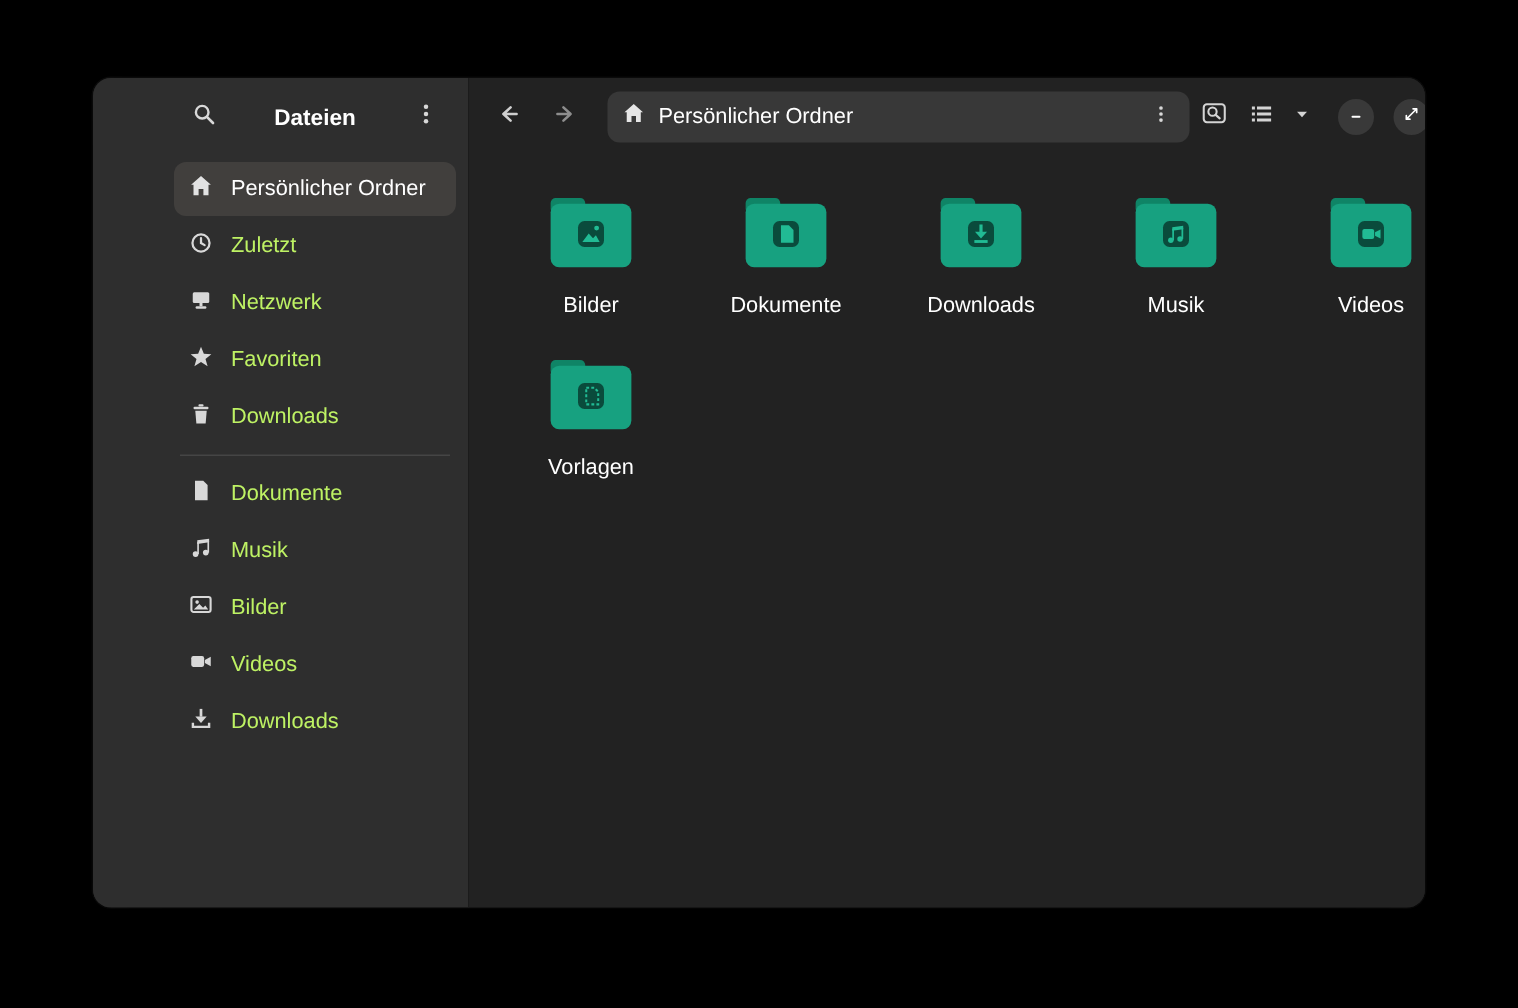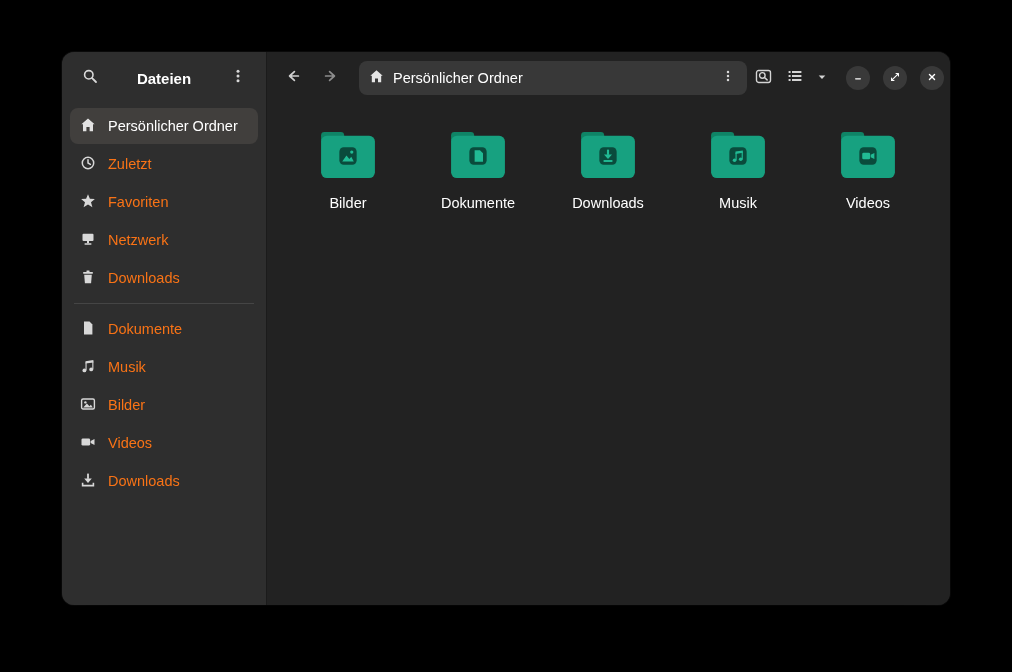--- a/index.html
+++ b/index.html
@@ -7,26 +7,26 @@
     width:1012px;height:672px;position:relative;overflow:hidden;
     background:#000;font-family:"Liberation Sans","DejaVu Sans",sans-serif;
     -webkit-font-smoothing:antialiased;
   }
   .window{
     position:absolute;left:62px;top:52px;width:888px;height:553px;
     border-radius:12px;overflow:hidden;display:flex;
     background:#222;box-shadow:0 14px 44px rgba(0,0,0,.85),0 0 0 1px rgba(255,255,255,.05);
   }
   
-  .sidebar{width:204px;background:#2e2e2e;display:flex;flex-direction:column;flex:none;border-right:1px solid #1b1b1b;}
+  .sidebar{width:204px;background:#2e2e2e;display:flex;flex-direction:column;flex:none;border-right:1px solid #1b1b1b;padding-left:46px;}
   .sidebar-header{height:52px;flex:none;display:flex;align-items:center;padding:0 12px;}
   .sidebar-title{flex:1;text-align:center;color:#fff;font-weight:bold;font-size:15px;}
   .icon-btn{width:32px;height:32px;border-radius:7px;display:grid;place-items:center;flex:none;}
   .sidebar-list{padding:4px 8px 0 8px;}
-  .side-item{height:36px;margin-bottom:2px;border-radius:8px;display:flex;align-items:center;gap:12px;padding:0 10px;color:#f97316;font-size:14.5px;}
+  .side-item{height:36px;margin-bottom:2px;border-radius:8px;display:flex;align-items:center;gap:12px;padding:0 10px;color:#bef264;font-size:14.5px;}
   .side-item.selected{background:#413f3d;color:#fff;}
   .side-sep{height:1px;background:#454545;margin:7px 4px;}
   .side-item svg{flex:none;}
   
   .main{flex:1;display:flex;flex-direction:column;background:#222;}
   .headerbar{height:52px;flex:none;display:flex;align-items:center;padding:0 10px;}
   .nav-btn{width:32px;height:32px;border-radius:7px;display:grid;place-items:center;flex:none;margin-right:6px;}
   .path-pill{width:372px;height:34px;background:#383838;border-radius:8px;display:flex;align-items:center;padding:0 6px 0 10px;margin-left:6px;flex:none;}
   .path-label{flex:1;color:#fff;font-size:14.5px;margin-left:9px;white-space:nowrap;overflow:hidden;}
   .pill-kebab{width:26px;height:26px;display:grid;place-items:center;border-radius:6px;flex:none;}
@@ -82,35 +82,35 @@
               <circle cx="8" cy="8" r="5.7" fill="none" stroke="#d8d8d8" stroke-width="1.5"></circle>
               <path d="M8 4.8 V8 L10.4 9.4" fill="none" stroke="#d8d8d8" stroke-width="1.5" stroke-linecap="round"></path>
             </svg>
         </span>
         <span>Zuletzt</span>
       </div>
 
       <div class="side-item">
         <span>
           <svg width="16" height="16" viewBox="0 0 16 16">
-              <path d="M8 1.2 L9.9 5.8 L14.9 6.1 L11 9.3 L12.4 14.2 L8 11.4 L3.6 14.2 L5 9.3 L1.1 6.1 L6.1 5.8 Z" fill="#d8d8d8"></path>
-            </svg>
-        </span>
-        <span>Favoriten</span>
-      </div>
-
-      <div class="side-item">
-        <span>
-          <svg width="16" height="16" viewBox="0 0 16 16">
               <rect x="2.5" y="2.8" width="11" height="7.2" rx="1" fill="#d8d8d8"></rect>
               <rect x="7" y="10" width="2" height="2.2" fill="#d8d8d8"></rect>
               <rect x="4.4" y="12.2" width="7.2" height="1.6" rx="0.8" fill="#d8d8d8"></rect>
             </svg>
         </span>
         <span>Netzwerk</span>
+      </div>
+
+      <div class="side-item">
+        <span>
+          <svg width="16" height="16" viewBox="0 0 16 16">
+              <path d="M8 1.2 L9.9 5.8 L14.9 6.1 L11 9.3 L12.4 14.2 L8 11.4 L3.6 14.2 L5 9.3 L1.1 6.1 L6.1 5.8 Z" fill="#d8d8d8"></path>
+            </svg>
+        </span>
+        <span>Favoriten</span>
       </div>
 
       <div class="side-item">
         <span>
           <svg width="16" height="16" viewBox="0 0 16 16">
               <rect x="6.3" y="1.5" width="3.4" height="1.5" rx="0.7" fill="#d8d8d8"></rect>
               <rect x="3" y="3.1" width="10" height="1.7" rx="0.8" fill="#d8d8d8"></rect>
               <path d="M4.2 5.8 H11.8 L11.1 14.3 H4.9 Z" fill="#d8d8d8"></path>
             </svg>
         </span>
@@ -333,16 +333,27 @@
               <rect x="4" y="1" width="24" height="11" rx="3.5" fill="#0f8466"></rect>
               <rect x="4" y="5" width="56" height="44" rx="6" fill="#17a180"></rect>
               <rect x="23" y="17" width="18" height="18" rx="4.5" fill="#0a4b3c"></rect>
               <rect x="26" y="22.5" width="8.2" height="7" rx="1.4" fill="#21bb94"></rect>
               <path d="M34.8 24.8 L38.6 22.8 V29.2 L34.8 27.2 Z" fill="#21bb94"></path>
             </svg>
         </span>
         <span class="folder-label">Videos</span>
       </div>
 
+      <div class="folder-cell">
+        <span>
+          <svg width="62" height="50" viewBox="0 0 64 52">
+              <rect x="4" y="1" width="24" height="11" rx="3.5" fill="#0f8466"></rect>
+              <rect x="4" y="5" width="56" height="44" rx="6" fill="#17a180"></rect>
+              <rect x="23" y="17" width="18" height="18" rx="4.5" fill="#0a4b3c"></rect>
+              <path d="M28.7 20.2 H34.2 L37 23 V31.8 H28.7 Z" fill="none" stroke="#21bb94" stroke-width="1.4" stroke-dasharray="2 1.5"></path>
+            </svg>
+        </span>
+        <span class="folder-label">Vorlagen</span>
+      </div>
 
     </div>
   </div>
 </div>
 
 </body></html>

